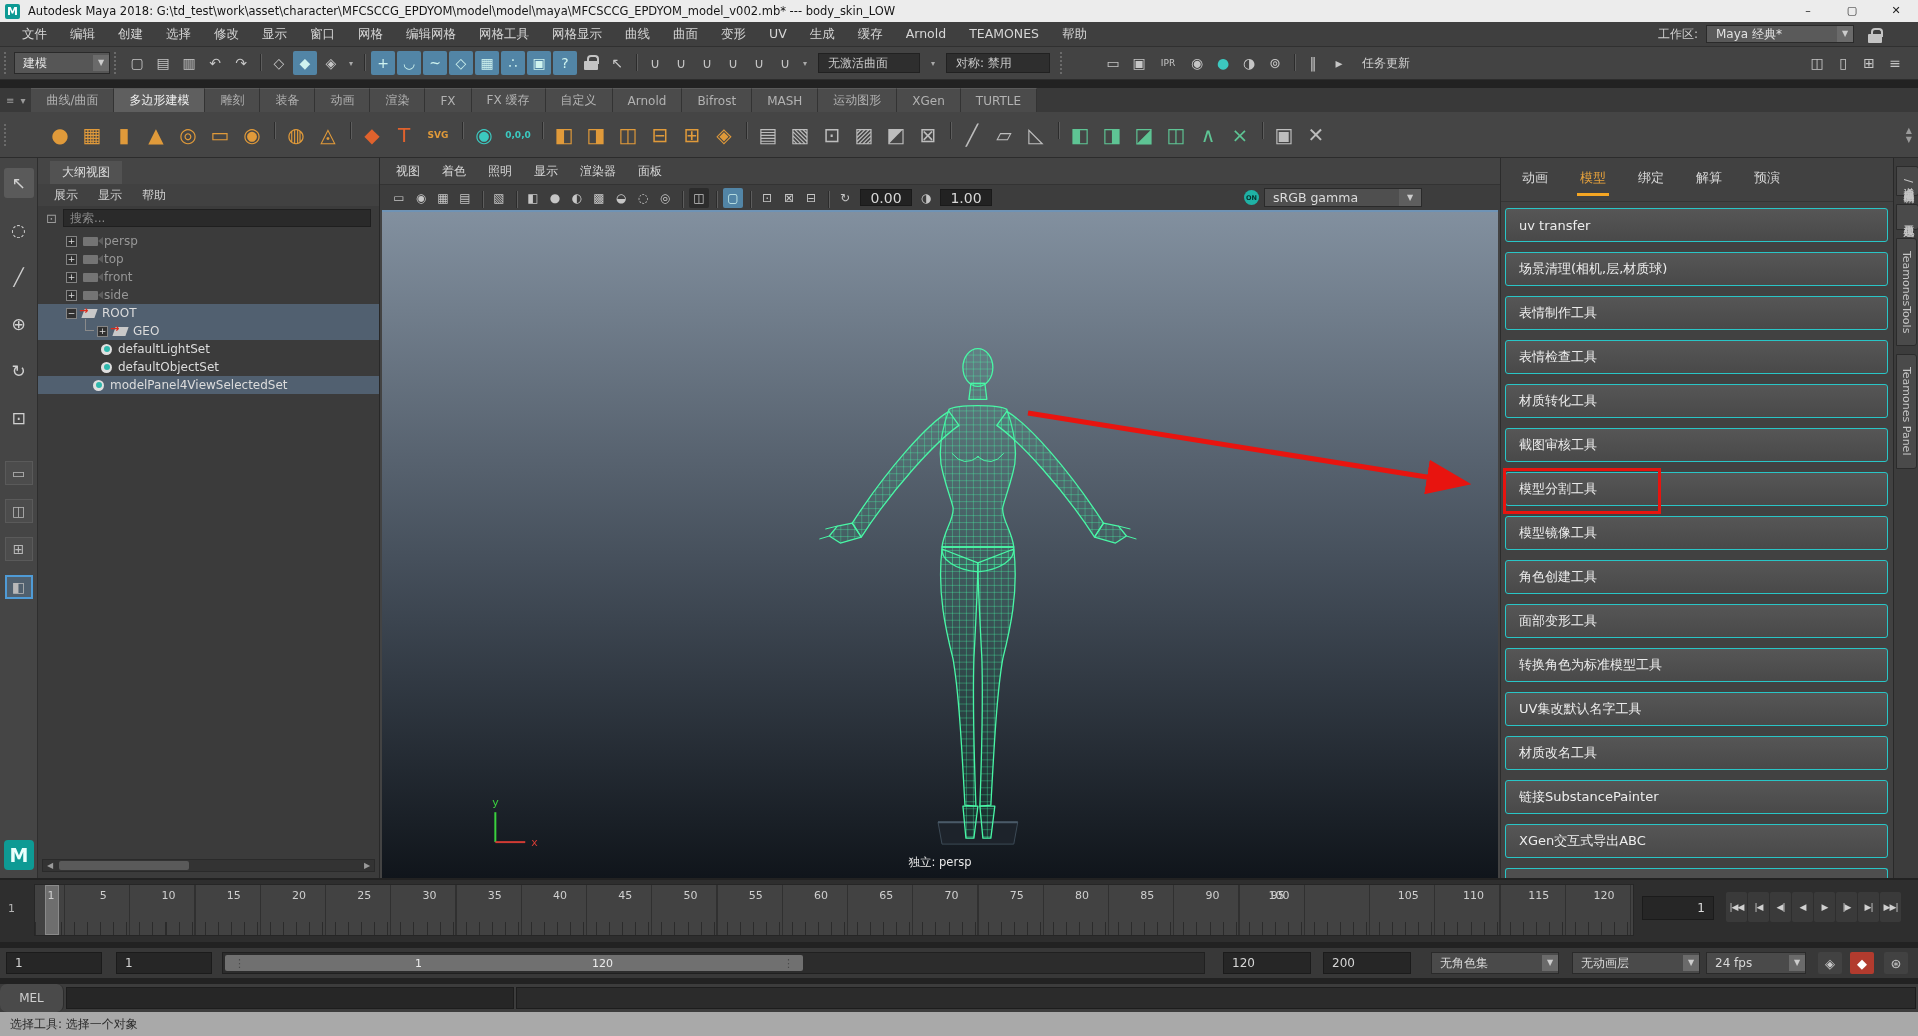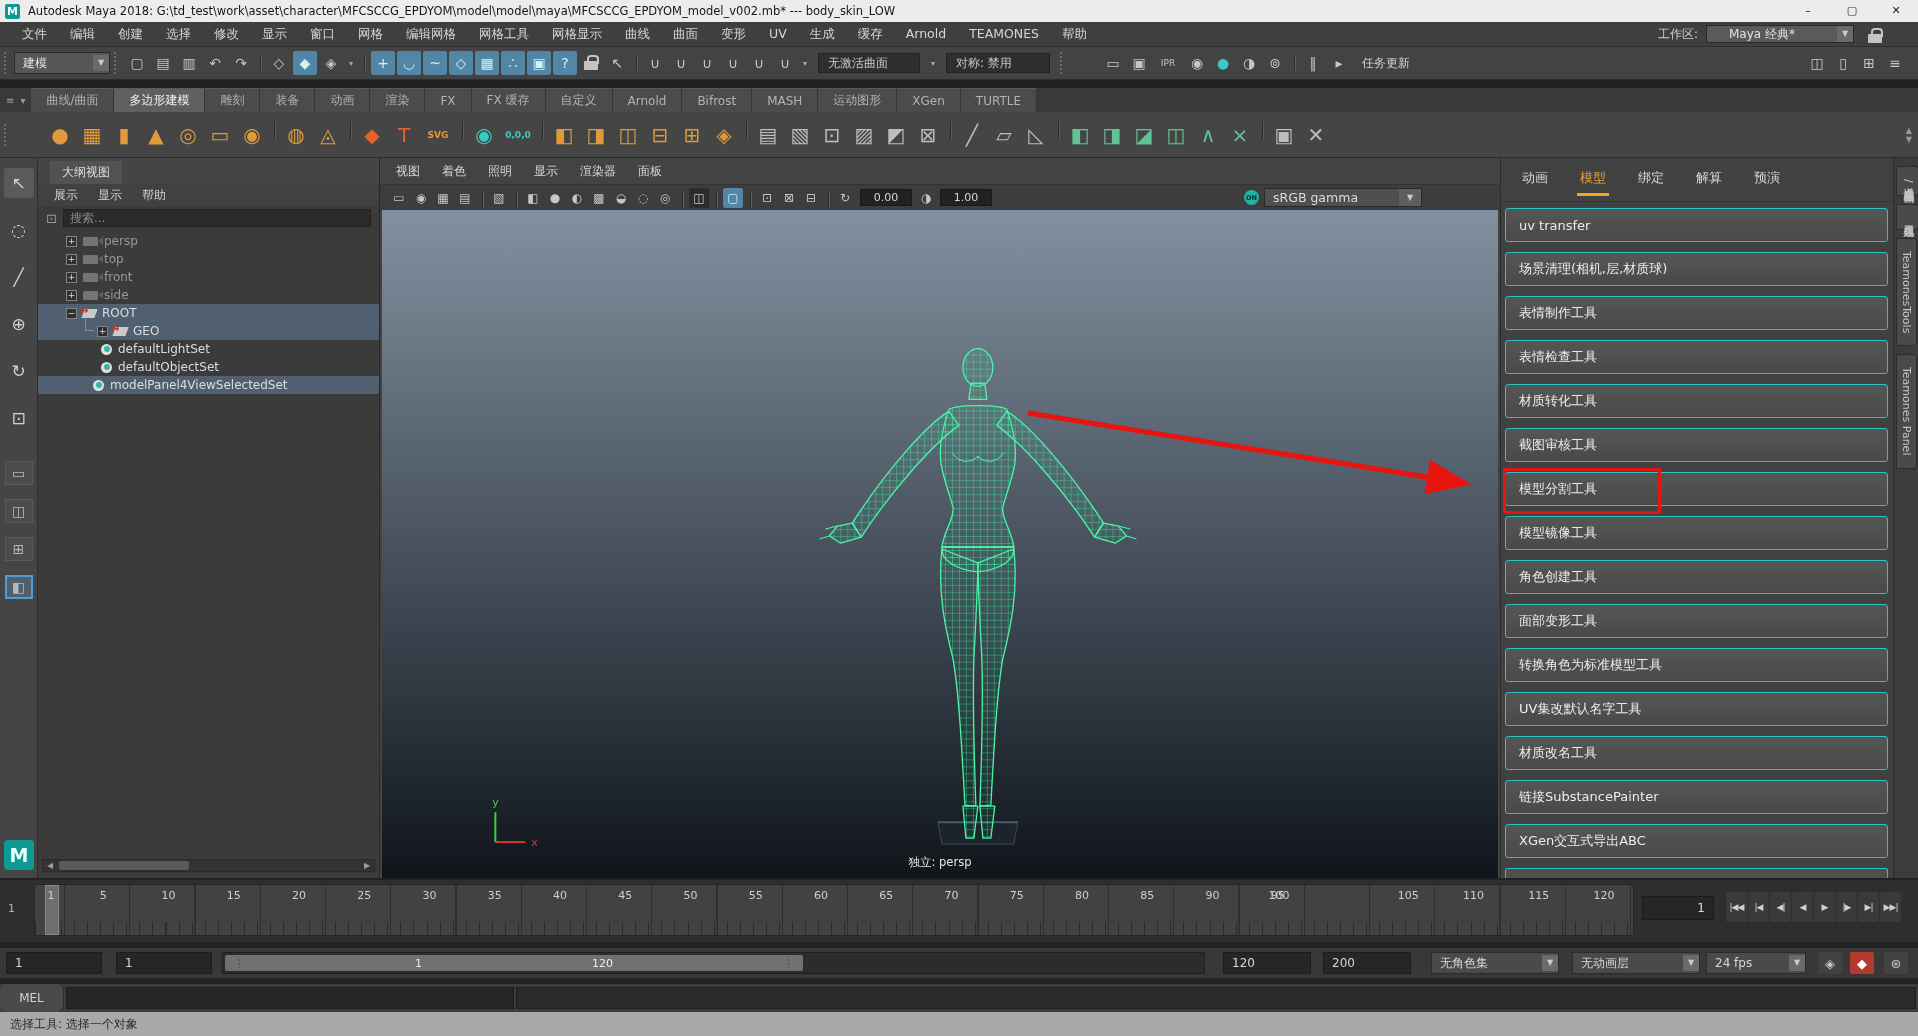--- a/index.html
+++ b/index.html
@@ -17,21 +17,21 @@
   .win-btns span{ width:44px; text-align:center; line-height:22px; font-size:11px; color:#222; }
 
   
   .menubar{ position:absolute; left:0; top:22px; width:1918px; height:25px; background:#3f3f3f;
     display:flex; align-items:center; border-bottom:1px solid #303030; }
   .menus{ display:flex; gap:23px; padding-left:22px; }
   .menu-item{ font-size:12.5px; color:#d6d6d6; white-space:nowrap; }
   .workspace{ margin-left:auto; display:flex; align-items:center; gap:8px; padding-right:34px; }
   .ws-label{ color:#cfcfcf; }
   .ws-select{ width:148px; height:18px; background:#5a5a5a; border:1px solid #2a2a2a;
-    display:flex; align-items:center; justify-content:space-between; padding-left:22px; color:#e2e2e2; }
+    display:flex; align-items:center; justify-content:space-between; padding-left:9px; color:#e2e2e2; }
   .ws-caret{ width:16px; height:16px; background:#6a6a6a; color:#ccc; font-size:8px; text-align:center; line-height:16px; }
 
   
   .statusline{ position:absolute; left:0; top:47px; width:1918px; height:33px; background:#434343;
     display:flex; align-items:center; border-bottom:1px solid #2d2d2d; }
   .grip{ width:6px; height:22px; margin:0 4px; border-left:2px dotted #6a6a6a; }
   .mode-select{ width:96px; height:22px; background:#565656; border:1px solid #2a2a2a; display:flex;
     align-items:center; justify-content:space-between; padding-left:8px; color:#e3e3e3; }
   .ico{ width:24px; height:24px; display:flex; align-items:center; justify-content:center;
     color:#c6c6c6; font-size:14px; position:relative; margin:0 1px; border-radius:2px; }
@@ -116,21 +116,21 @@
     display:flex; align-items:center; border:1px solid #2a2a2a; }
   .ol-hscroll .arr{ width:14px; text-align:center; color:#9a9a9a; font-size:8px; }
   .ol-thumb{ width:130px; height:9px; background:#5a5a5a; border-radius:2px; margin-left:2px; }
 
   
   .viewport{ position:absolute; left:380px; top:0; width:1120px; height:720px; background:#434343; }
   .vp-menus{ height:26px; display:flex; gap:22px; align-items:center; padding-left:16px; background:#434343; color:#d6d6d6; }
   .vp-toolbar{ height:26px; background:#3d3d3d; display:flex; align-items:center; padding:0 8px; border-top:1px solid #333; }
   .vp-toolbar .ico{ width:20px; height:20px; font-size:12px; }
   .vp-field{ width:52px; height:17px; background:#222; border:1px solid #1a1a1a; color:#d8d8d8;
-    font-size:11px; display:flex; align-items:center; justify-content:center; margin:0 4px; }
+    font-size:14px; display:flex; align-items:center; justify-content:center; margin:0 4px; }
   .vp-right{ margin-left:auto; display:flex; align-items:center; padding-right:70px; }
   .on-badge{ width:15px; height:15px; border-radius:50%; background:#1fb2a5; color:#04332e;
     font-size:6.5px; font-weight:bold; display:flex; align-items:center; justify-content:center; margin:0 5px; }
   .srgb-select{ width:158px; height:19px; background:#4f4f4f; border:1px solid #2a2a2a; color:#dcdcdc;
     display:flex; align-items:center; justify-content:space-between; padding-left:8px; font-size:12.5px; }
   .srgb-caret{ width:22px; height:17px; background:#5e5e5e; color:#ccc; font-size:8px; text-align:center; line-height:17px; }
   .vp-canvas{ position:absolute; left:2px; top:52px; width:1116px; height:668px;
     background:linear-gradient(#82909f, #46505c 52%, #10151b); border-top:2px solid #6f93b5; }
   .vp-svg{ position:absolute; left:0; top:0; width:100%; height:100%; }
   .vp-camlabel{ position:absolute; left:0; right:0; bottom:8px; text-align:center; color:#e8e8e8; font-size:11.5px; }

